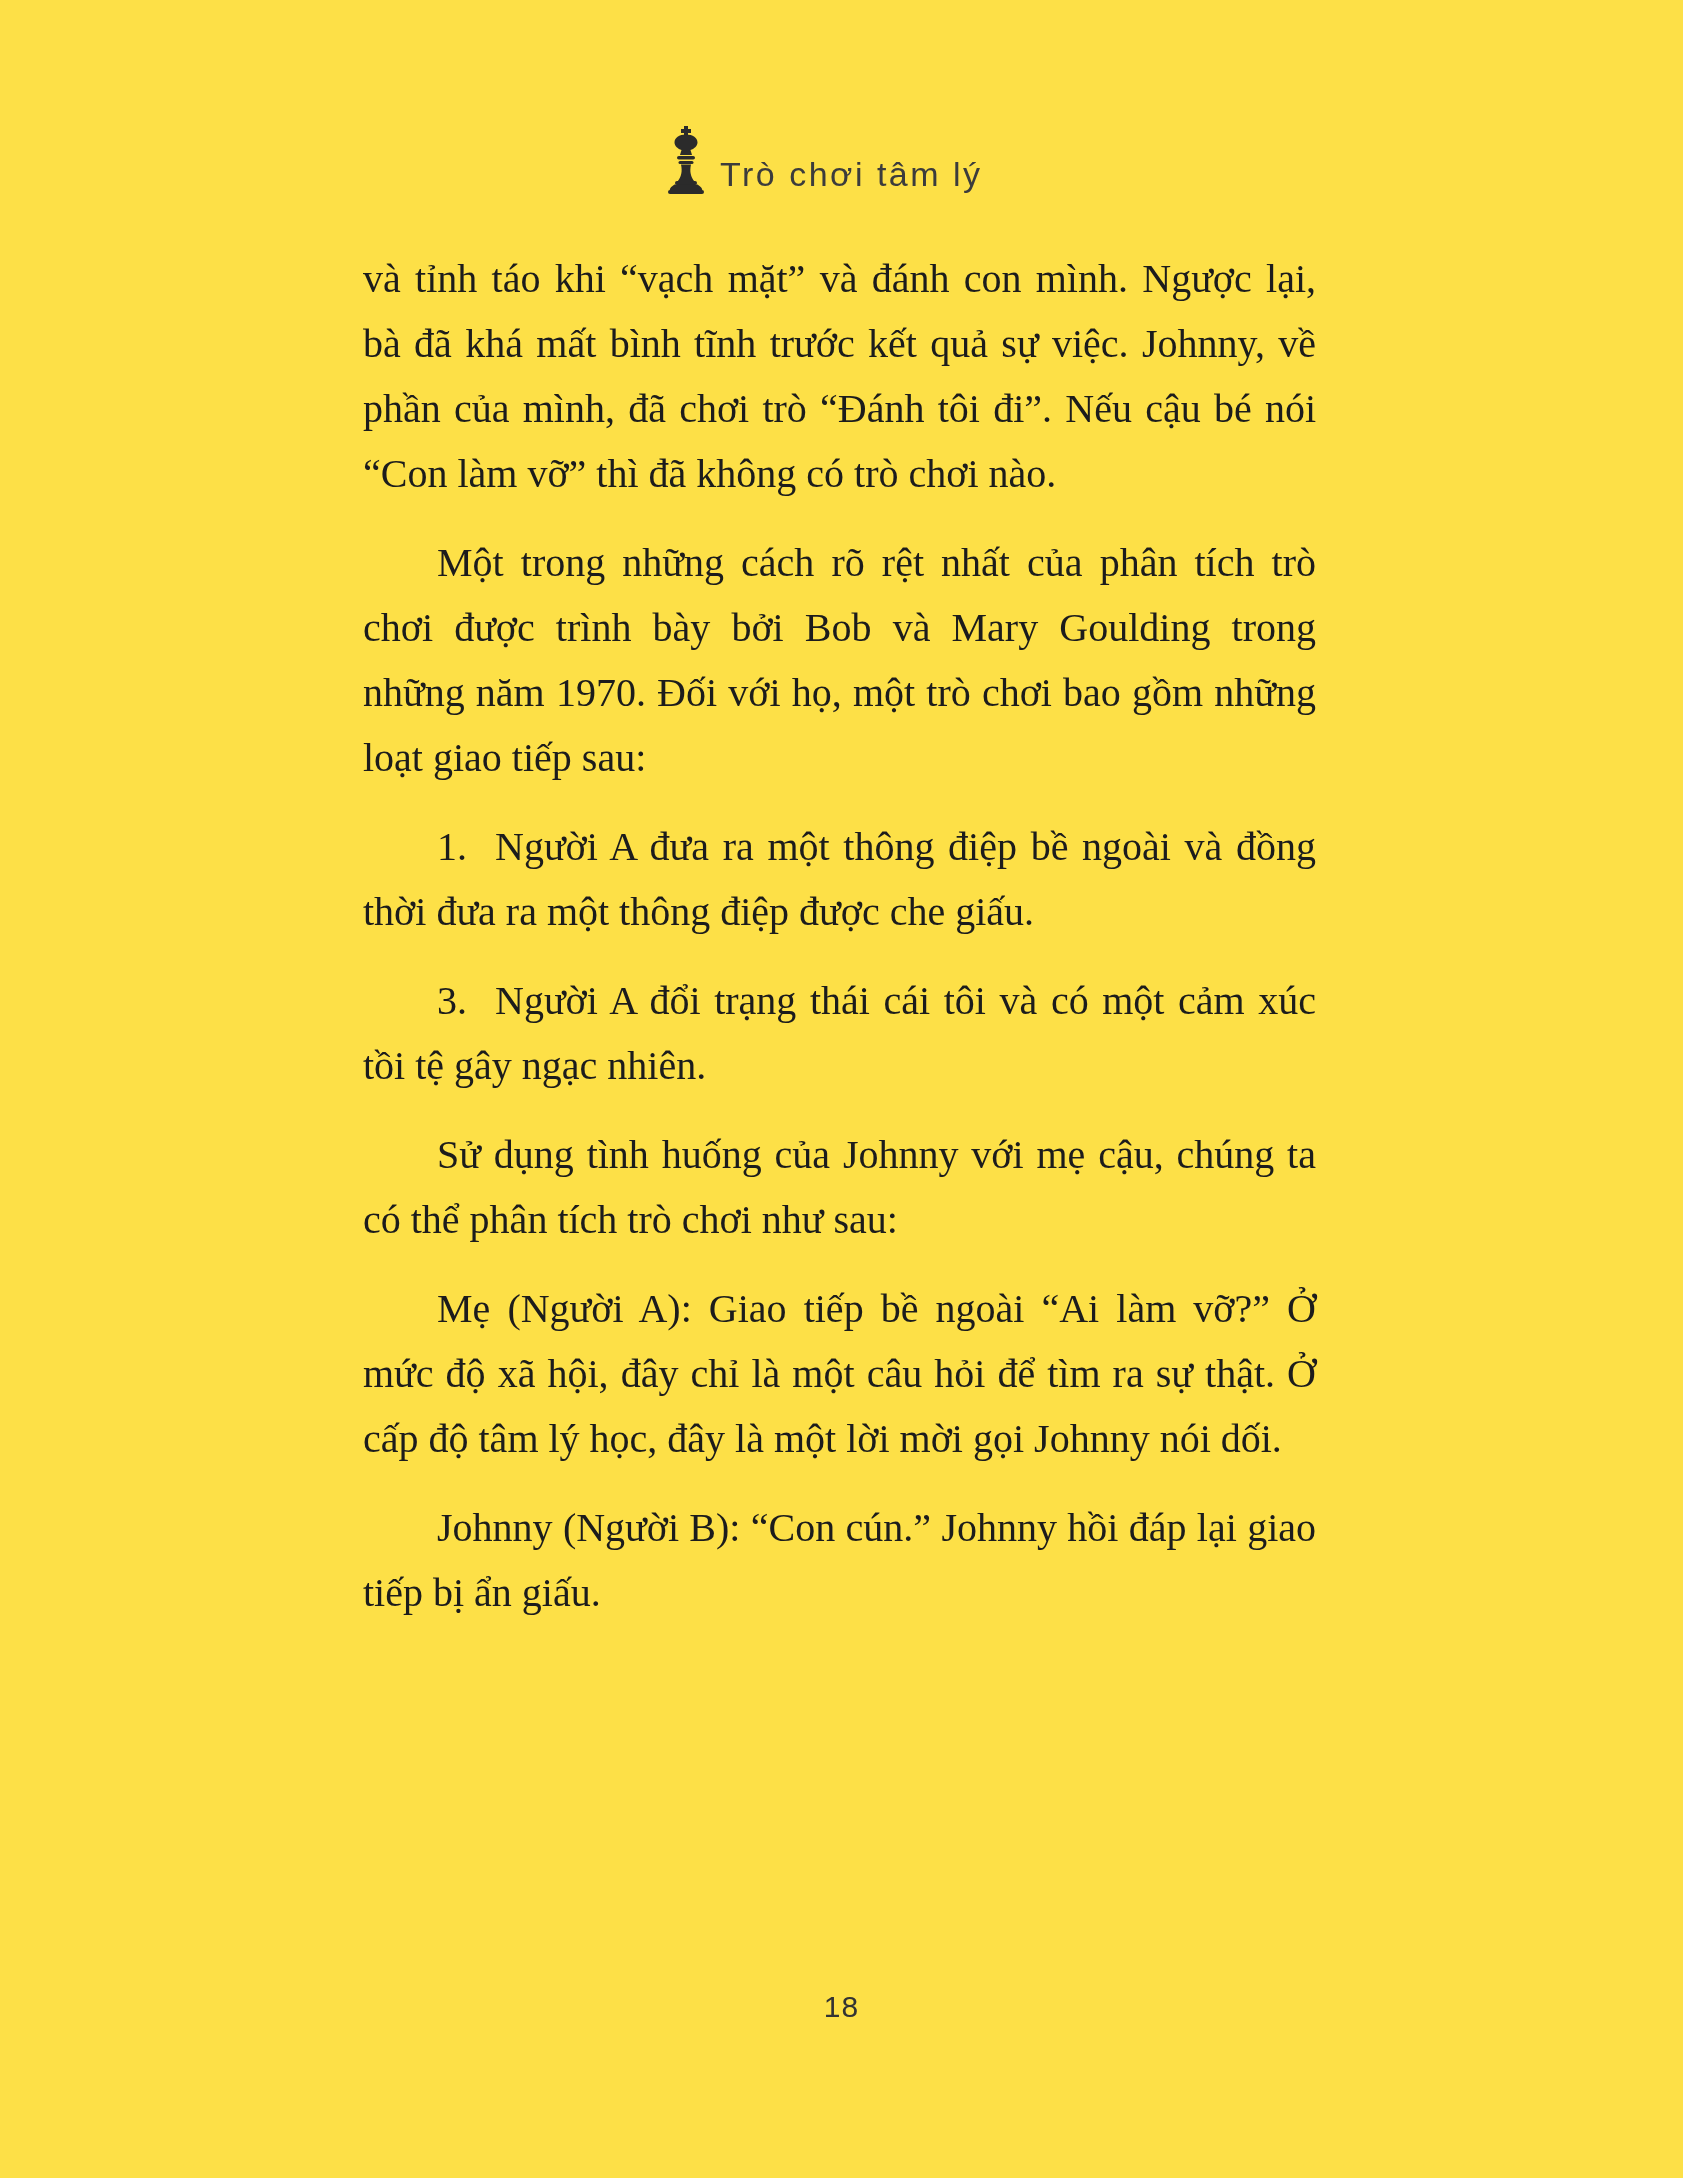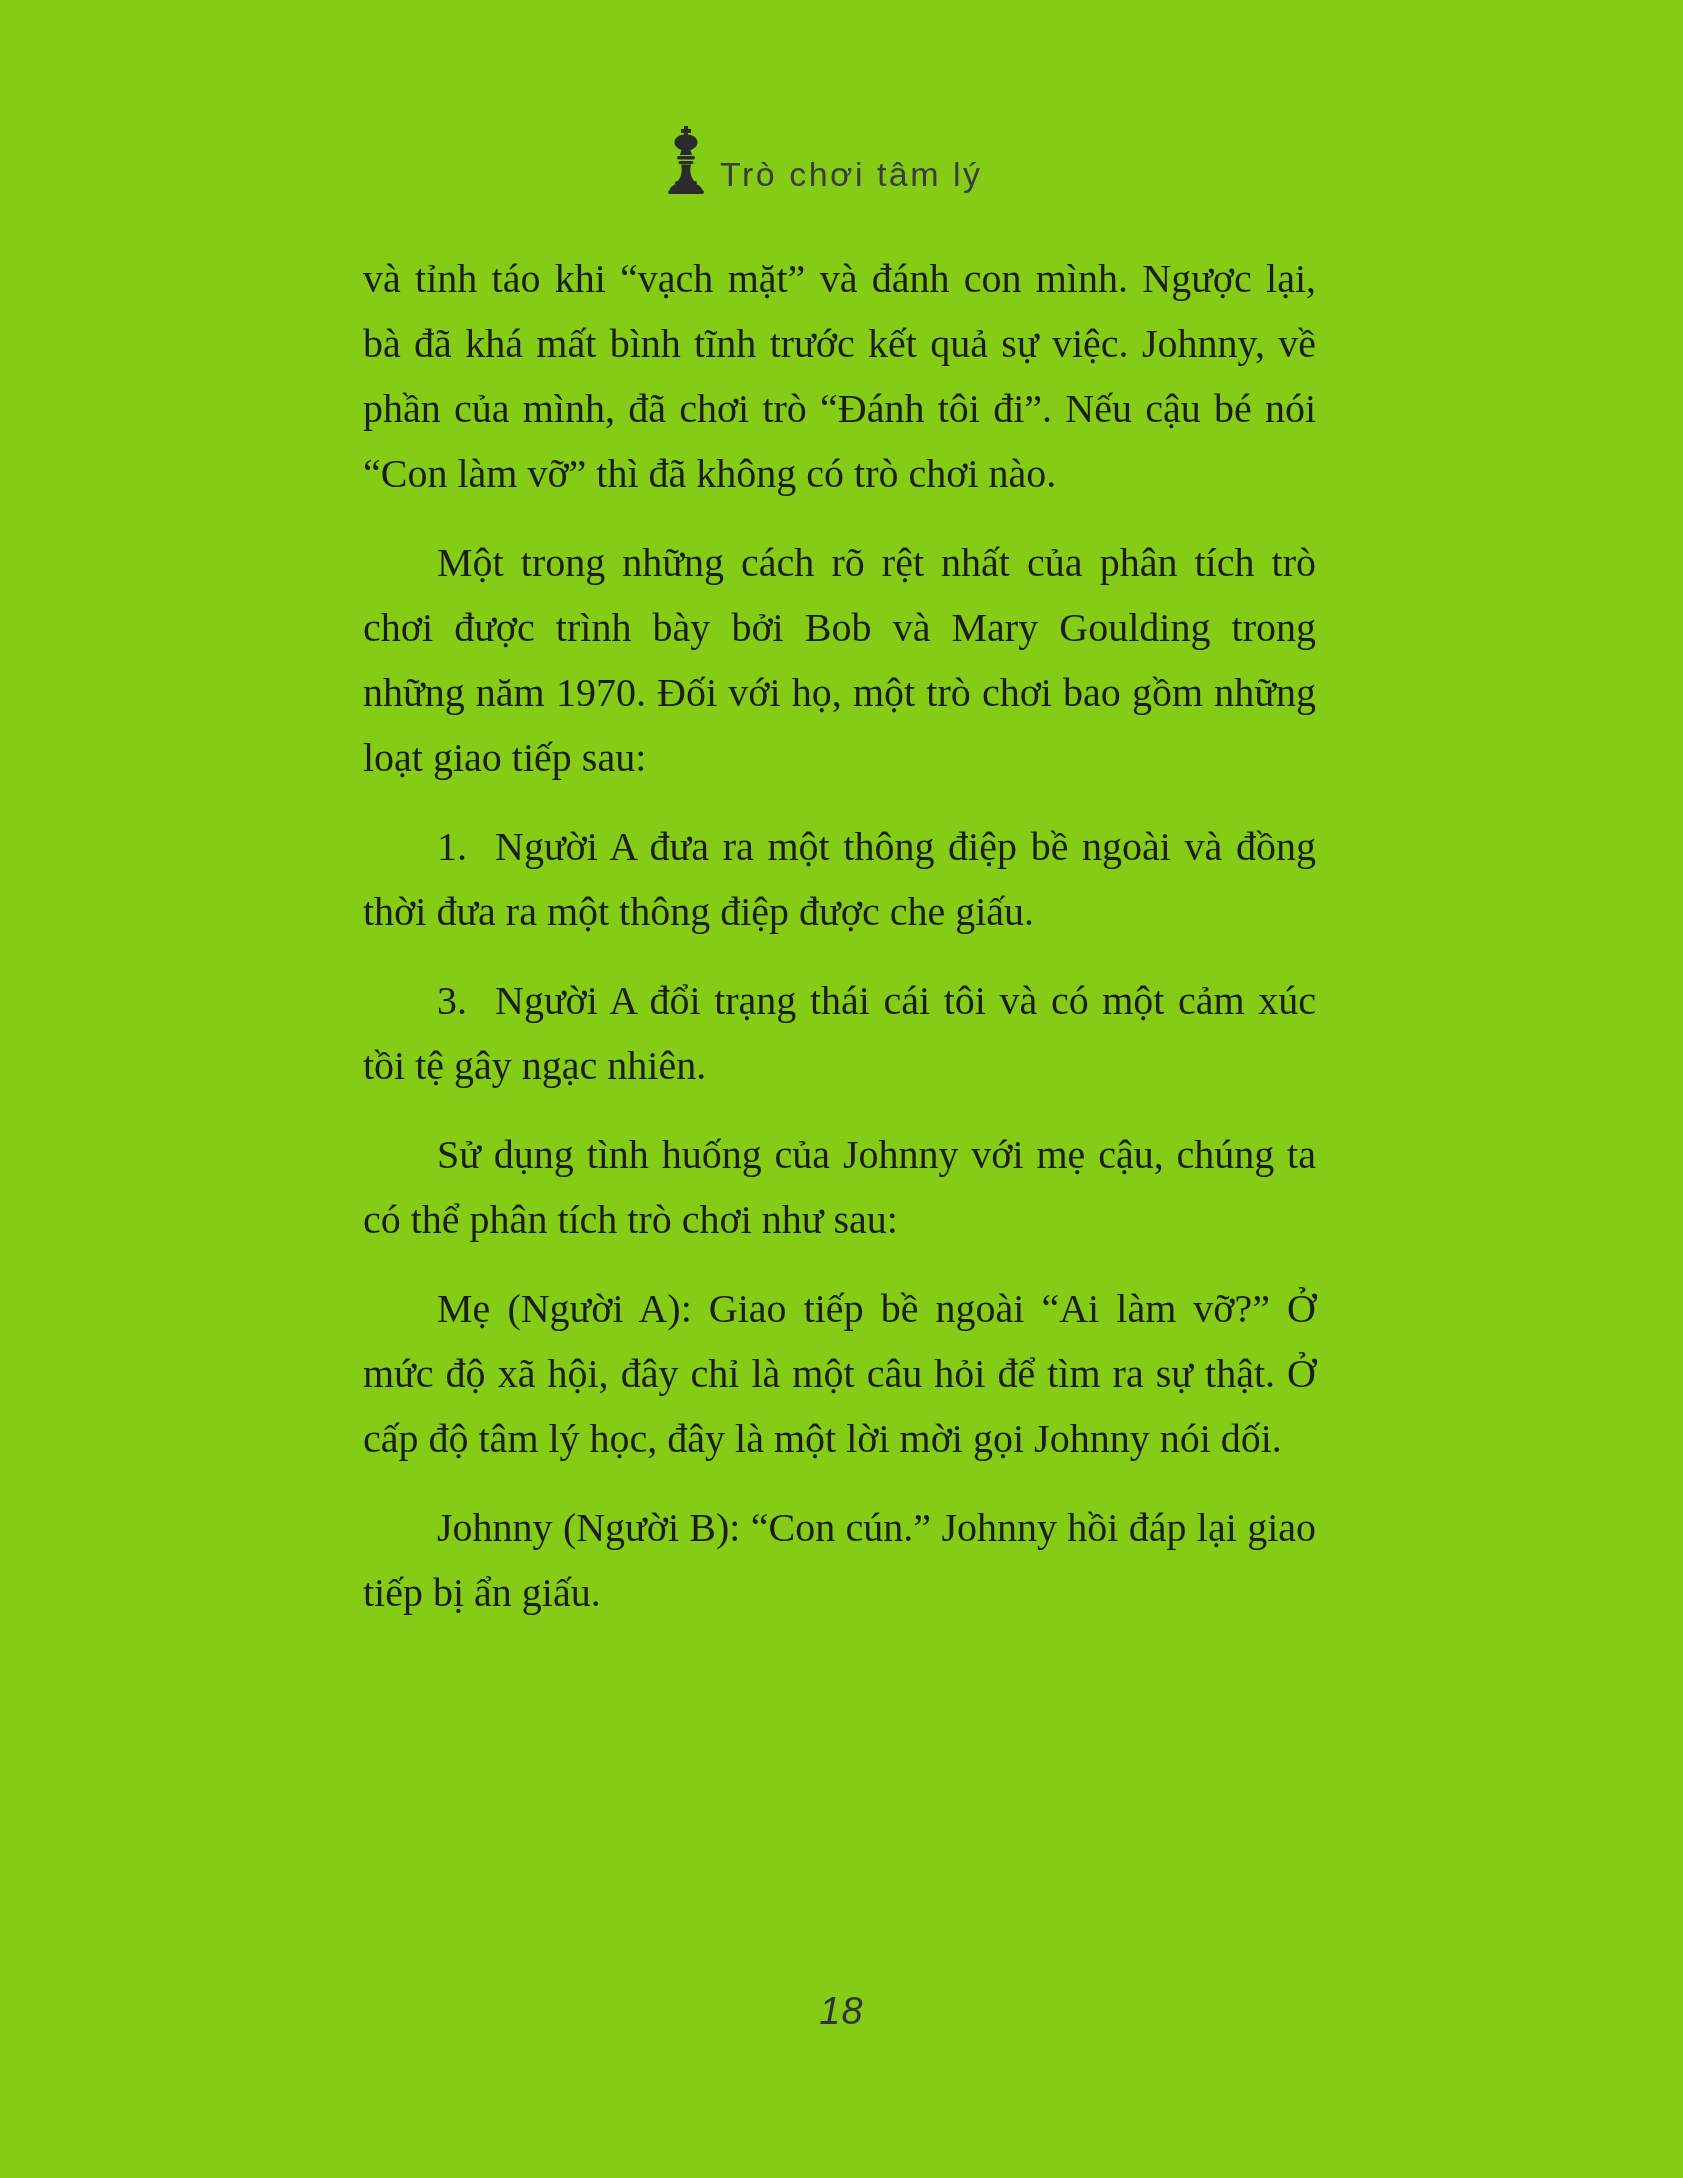--- a/index.html
+++ b/index.html
@@ -4,21 +4,21 @@
 <style>
   html, body { margin: 0; padding: 0; }
   body {
     width: 1683px; height: 2178px;
     background: #ffffff;
     font-family: "Liberation Serif", serif;
   }
   .page {
     position: relative;
     width: 1683px; height: 2178px;
-    background: #84cc16;
+    background: #fde047;
     overflow: hidden;
   }
   
   .page-header {
     position: absolute;
     top: 126px; left: 666px;
     display: flex;
     align-items: flex-end;
     gap: 14px;
     color: #3c3c3c;
@@ -51,24 +51,23 @@
   .list-marker { padding-right: 28px; }
   
   .page-footer {
     position: absolute;
     top: 1990px; left: 0;
     width: 1683px;
     text-align: center;
   }
   .page-number {
     font-family: "Liberation Sans", sans-serif;
-    font-size: 38px;
+    font-size: 30px;
     color: #333333;
     letter-spacing: 1px;
-    font-style: italic;
   }
 </style>
 </head>
 <body>
 
 <div class="page">
 
   <header class="page-header">
     <span class="piece-wrap">
       <svg width="40" height="68" viewBox="0 0 40 68" xmlns="http://www.w3.org/2000/svg" aria-hidden="true">

